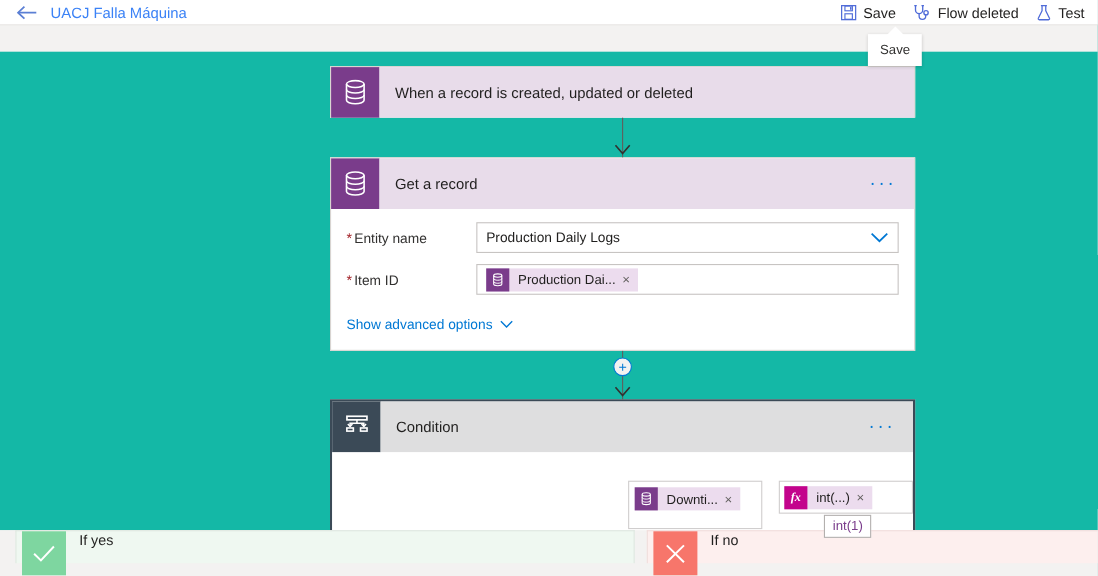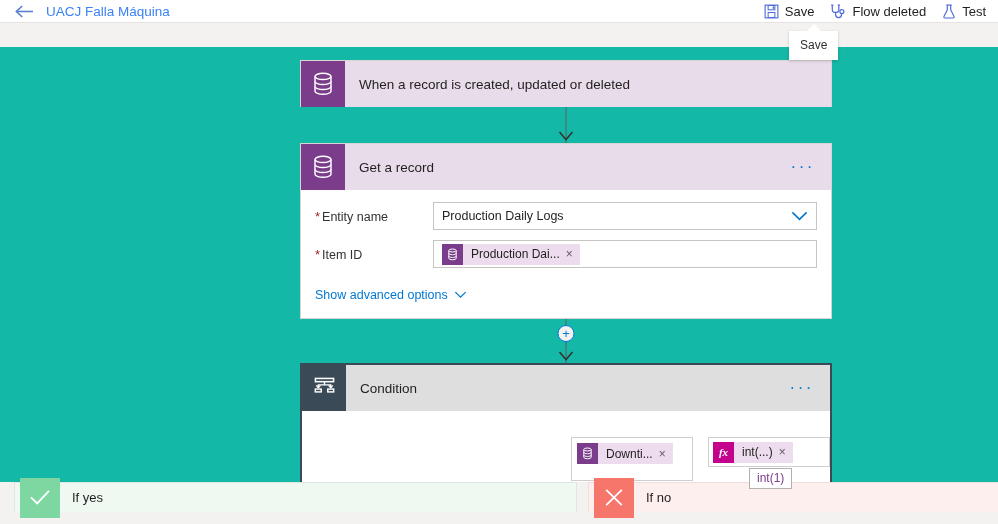--- a/index.html
+++ b/index.html
@@ -312,21 +312,21 @@
     position: absolute;
     left: 0; right: 0; bottom: 0;
     height: 42px;
     display: flex;
     padding-left: 14px;
     background: #f3f2f1;
   }
   .branch {
     height: 30px;
     display: flex;
-    align-items: center;
+    align-items: flex-start;
   }
   .branch-yes {
     width: 563px;
     background: #eff8f1;
     border: 1px solid #dfe7e0;
     border-bottom: none;
   }
   .branch-gap { width: 11px; flex: 0 0 11px; }
   .branch-no {
     flex: 1 1 auto;

